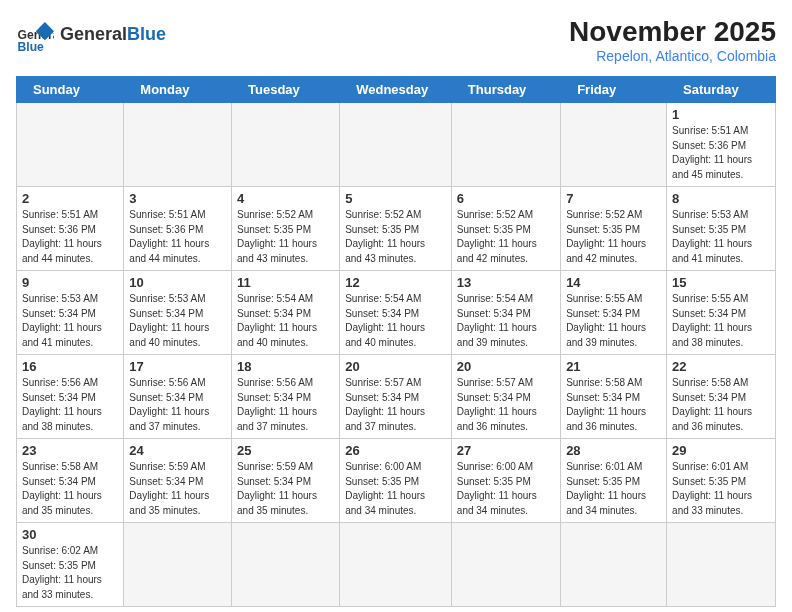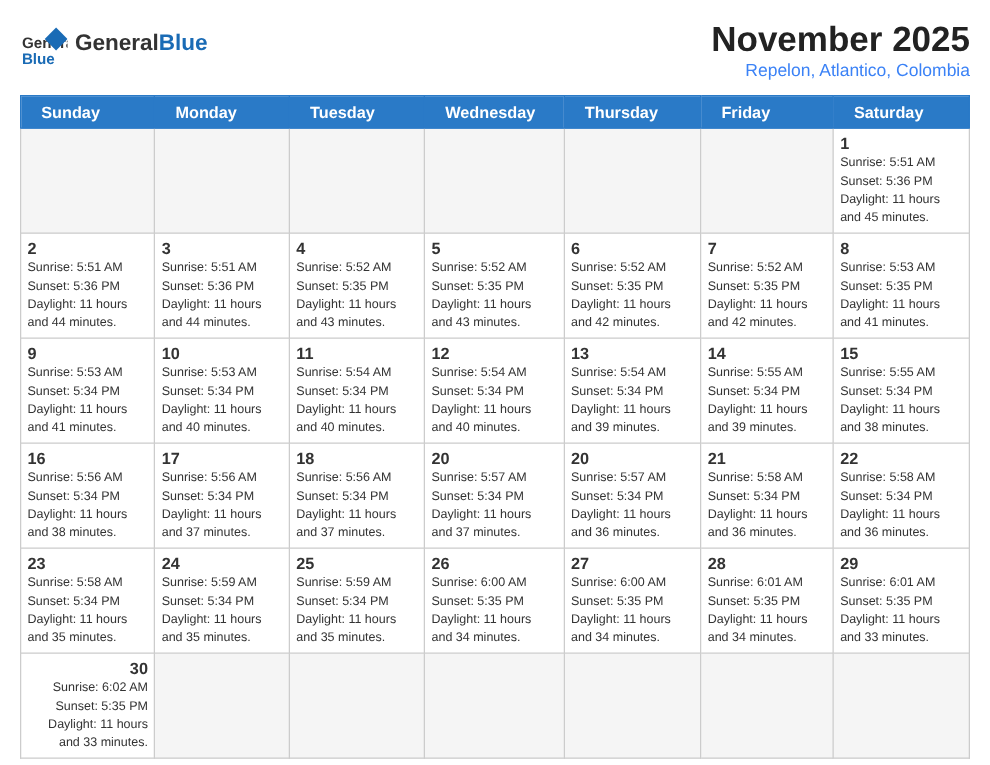--- a/index.html
+++ b/index.html
@@ -70,21 +70,20 @@
       display: block;
       margin-bottom: 2px;
     }
     .day-info {
       font-size: 10px;
       line-height: 1.45;
       color: #333;
     }
     .last-row td {
       min-height: 60px;
-      text-align: right;
     }
   </style>
 </head>
 <body>
 
 <div class="header">
   <div class="logo">
     <svg class="logo-icon" viewBox="0 0 50 50">
       <text x="2" y="30" font-size="16" font-weight="bold" fill="#333">General</text>
       <text x="2" y="46" font-size="16" font-weight="bold" fill="#1a6bb5">Blue</text>

